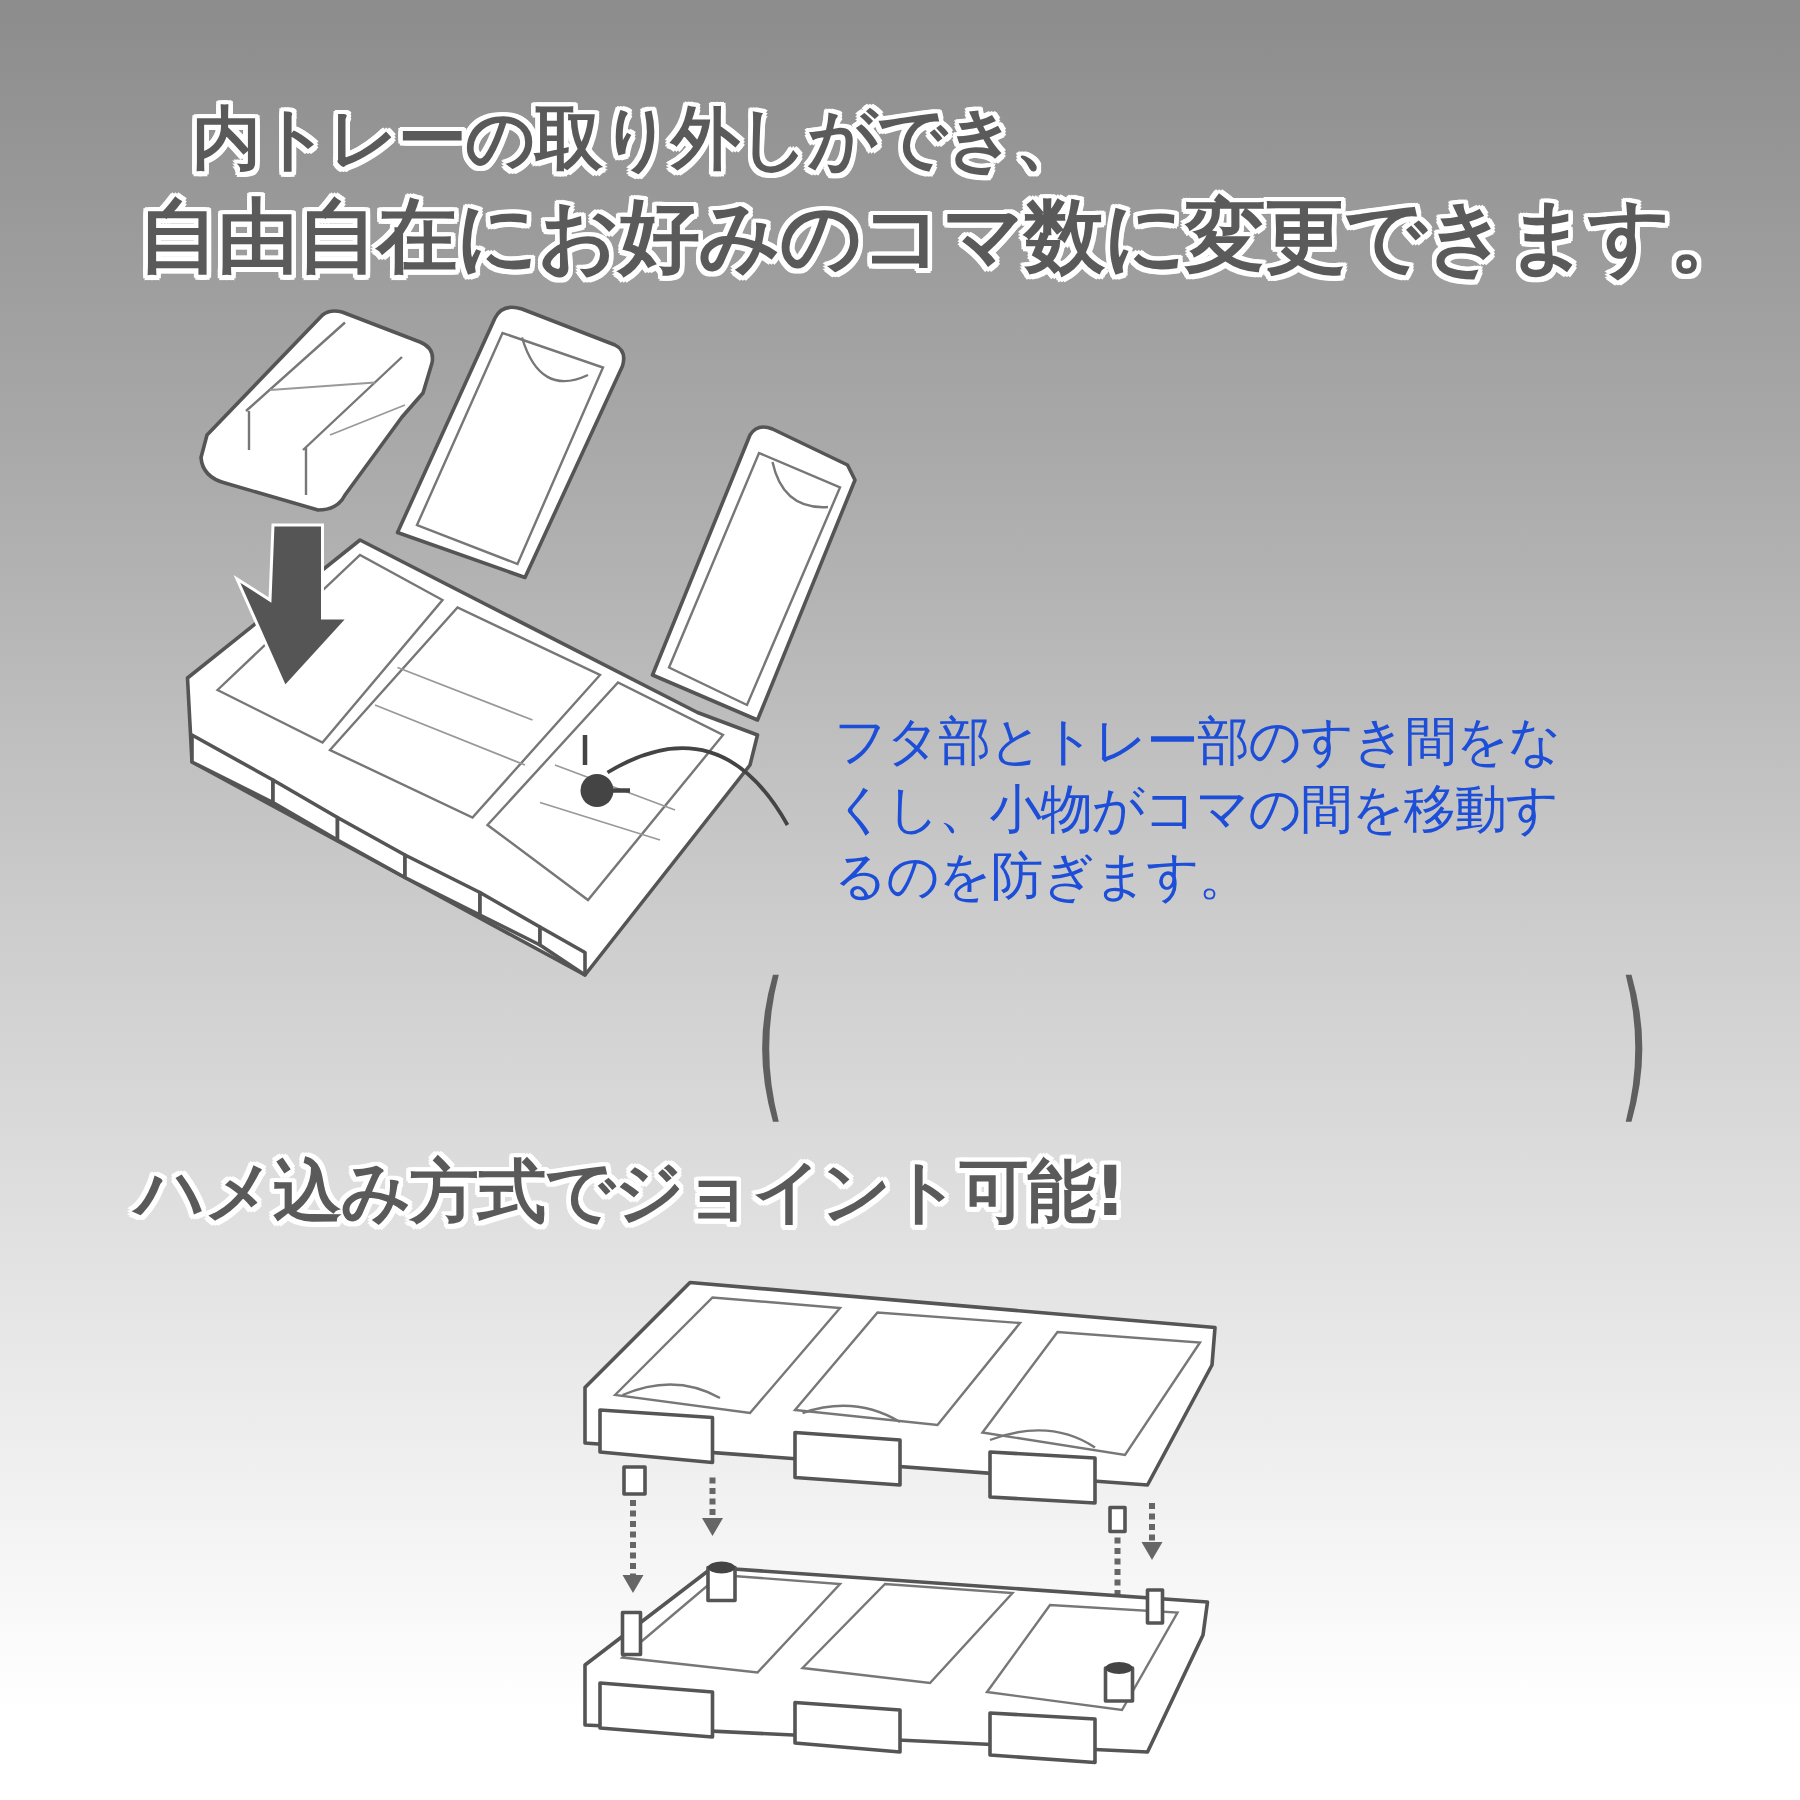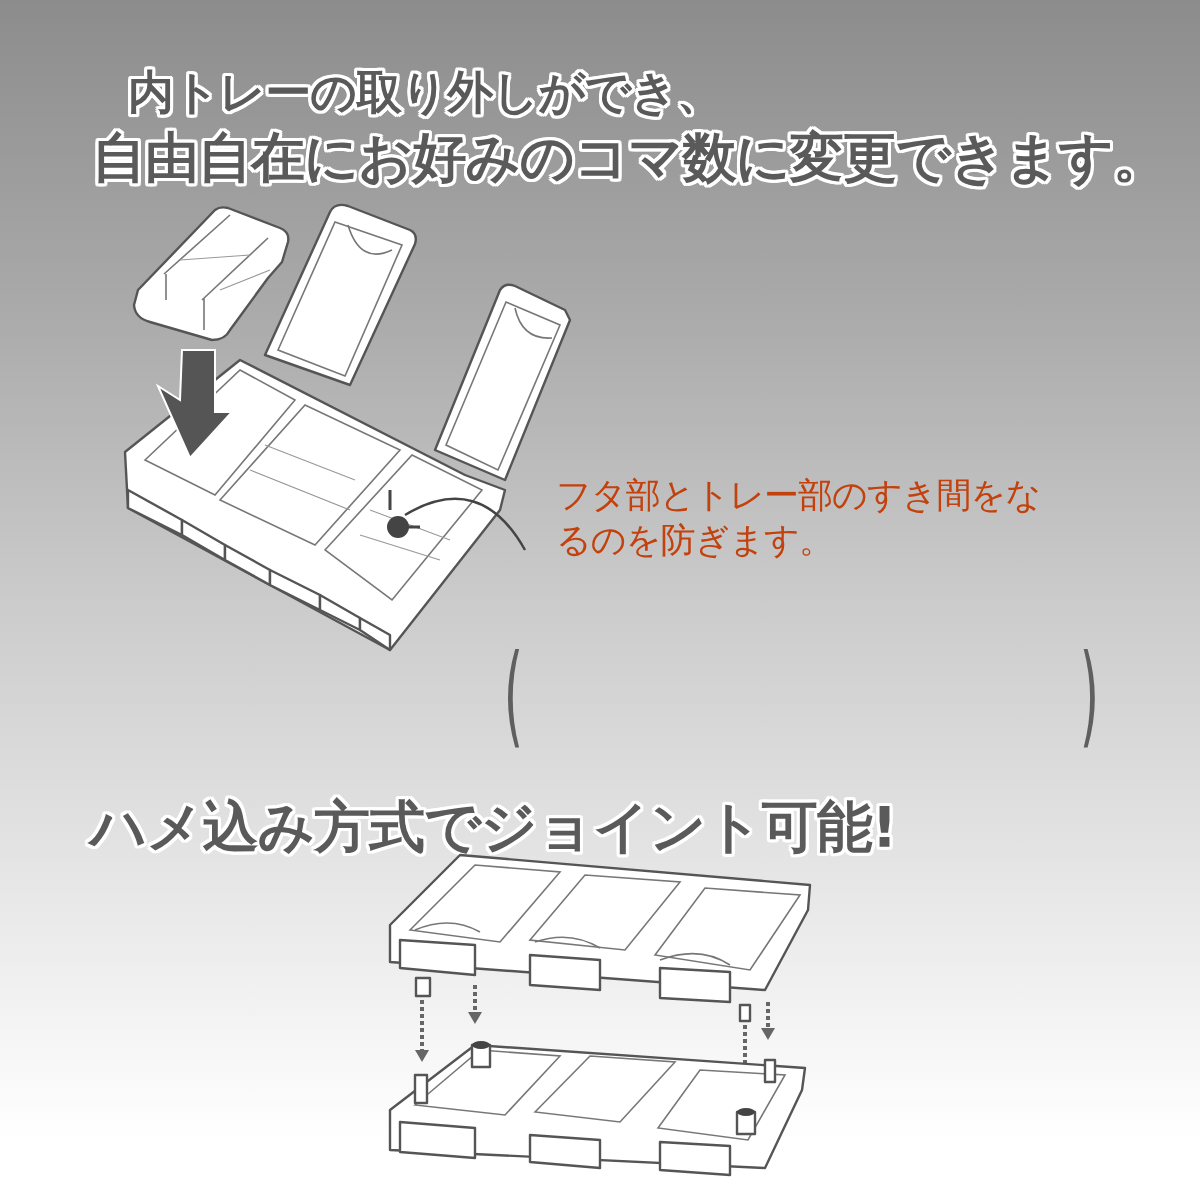--- a/index.html
+++ b/index.html
@@ -13,24 +13,24 @@
     font-family: "DejaVu Sans", sans-serif; font-weight: bold;
     color: #5a5a5a; white-space: nowrap; letter-spacing: -1px;
     text-shadow:
       3px 0 0 #fff, -3px 0 0 #fff, 0 3px 0 #fff, 0 -3px 0 #fff,
       2px 2px 0 #fff, -2px 2px 0 #fff, 2px -2px 0 #fff, -2px -2px 0 #fff,
       3px 2px 0 #fff, -3px 2px 0 #fff, 3px -2px 0 #fff, -3px -2px 0 #fff,
       2px 3px 0 #fff, -2px 3px 0 #fff, 2px -3px 0 #fff, -2px -3px 0 #fff;
   }
   #h1a { top: 62px; font-size: 46px; padding-left: 36px; }
   #h1b { top: 122px; font-size: 54px; }
-  #h2  { top: 790px; font-size: 56px; left: 90px; }
+  #h2  { top: 764px; font-size: 46px; left: 90px; }
 
   .note {
-    position: absolute; margin: 0; color: #c2410c;
+    position: absolute; margin: 0; color: #1d4ed8;
     font-family: "DejaVu Sans", sans-serif; font-size: 35px; line-height: 45px;
     white-space: nowrap; letter-spacing: -1px;
   }
   #note1 { left: 556px; top: 473px; }
   #note2 { left: 542px; top: 658px; }
   .paren {
     position: absolute; color: #5f5f5f; font-family: "DejaVu Sans", sans-serif;
     font-size: 110px; line-height: 110px; transform: scaleX(0.45);
   }
   #paren-l { left: 492px; top: 640px; }
@@ -78,20 +78,21 @@
 
   <path d="M62 160 L95 160 L95 222 L112 222 L70 268 L38 196 L60 210 Z" fill="#555" stroke="#fff" stroke-width="2"></path>
 
   <circle cx="278" cy="337" r="11" fill="#444"></circle>
   <path d="M270 320 L270 300 M285 337 L300 337" stroke="#444" stroke-width="3" fill="none"></path>
   <path d="M285 325 Q360 280 405 360" stroke="#444" stroke-width="2.5" fill="none"></path>
 </svg>
 
 <div class="note" id="note1">
   <div>フタ部とトレー部のすき間をな</div>
+  <div>くし、小物がコマの間を移動す</div>
   <div>るのを防ぎます。</div>
 </div>
 
 <div class="paren" id="paren-l">(</div>
 <div class="note" id="note2">
 </div>
 <div class="paren" id="paren-r">)</div>
 
 <h2 class="headline" id="h2">ハメ込み方式でジョイント可能!</h2>
 

